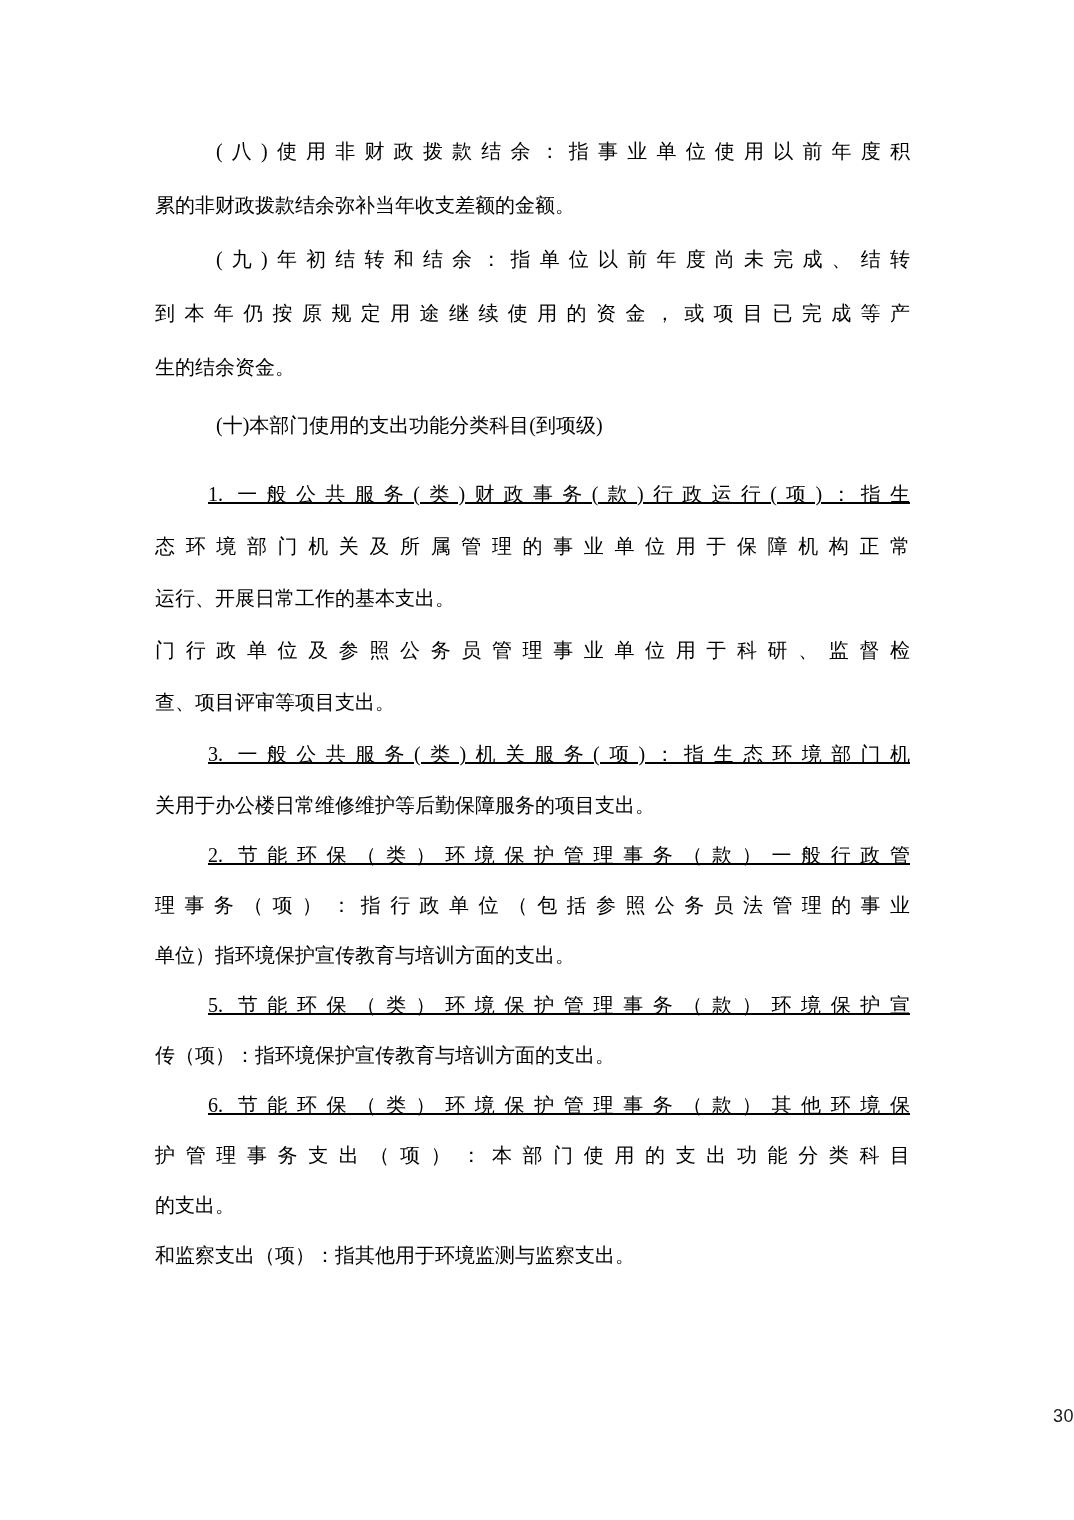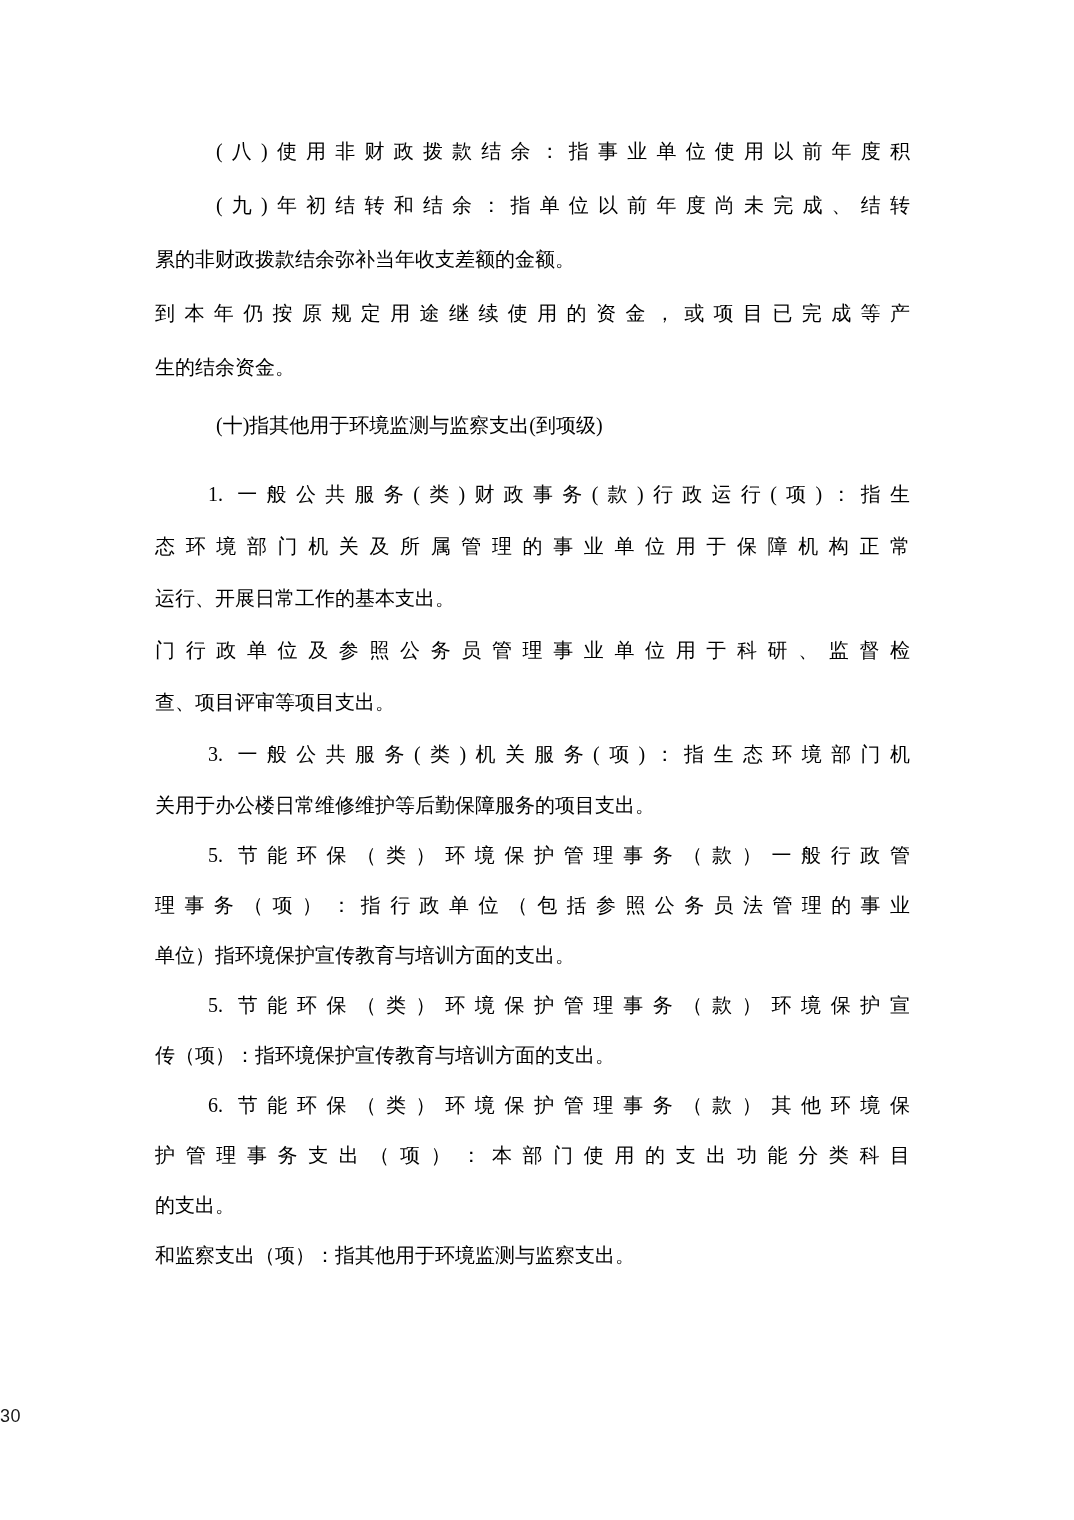--- a/index.html
+++ b/index.html
@@ -29,55 +29,55 @@
   
   .lh54{line-height:54px;height:54px;}
   .lh52{line-height:52px;height:52px;}
   .lh50{line-height:50px;height:50px;}
   
   .fill{
     text-align:justify;
     text-align-last:justify;
   }
   .ind-para{padding-left:61px;}
-  .ind-item{padding-left:53px;}
+  .ind-item{padding-left:53px;text-decoration:underline;}
   .subheading{margin-top:4px;margin-bottom:16px;}
   .footer{
     position:absolute;
     left:0;top:1406px;
     width:1074px;
-    text-align:left;
+    text-align:right;
   }
   .page-number{
     font-family:"Liberation Sans","DejaVu Sans",sans-serif;
     font-size:18px;
     color:#1a1a1a;
     letter-spacing:0.5px;
   }
 </style>
 </head>
 <body>
 
 <div class="page">
 
   <main class="body-text">
       <div class="line lh54 ind-para fill">(八)使用非财政拨款结余：指事业单位使用以前年度积</div>
+      <div class="line lh54">累的非财政拨款结余弥补当年收支差额的金额。</div>
       <div class="line lh54 ind-para fill">(九)年初结转和结余：指单位以前年度尚未完成、结转</div>
-      <div class="line lh54">累的非财政拨款结余弥补当年收支差额的金额。</div>
       <div class="line lh54 fill">到本年仍按原规定用途继续使用的资金，或项目已完成等产</div>
       <div class="line lh54">生的结余资金。</div>
-      <div class="line lh54 ind-para subheading">(十)指其他用于环境监测与监察支出(到项级)</div>
+      <div class="line lh54 ind-para subheading">(十)本部门使用的支出功能分类科目(到项级)</div>
       <div class="line lh52 ind-item fill">1. 一般公共服务(类)财政事务(款)行政运行(项)：指生</div>
       <div class="line lh52 fill">态环境部门机关及所属管理的事业单位用于保障机构正常</div>
       <div class="line lh52">运行、开展日常工作的基本支出。</div>
       <div class="line lh52 fill">门行政单位及参照公务员管理事业单位用于科研、监督检</div>
       <div class="line lh52">查、项目评审等项目支出。</div>
       <div class="line lh52 ind-item fill">3. 一般公共服务(类)机关服务(项)：指生态环境部门机</div>
       <div class="line lh50">关用于办公楼日常维修维护等后勤保障服务的项目支出。</div>
-      <div class="line lh50 ind-item fill">5. 节能环保（类）环境保护管理事务（款）一般行政管</div>
+      <div class="line lh50 ind-item fill">2. 节能环保（类）环境保护管理事务（款）一般行政管</div>
       <div class="line lh50 fill">理事务（项）：指行政单位（包括参照公务员法管理的事业</div>
       <div class="line lh50">单位）指环境保护宣传教育与培训方面的支出。</div>
       <div class="line lh50 ind-item fill">5. 节能环保（类）环境保护管理事务（款）环境保护宣</div>
       <div class="line lh50">传（项）：指环境保护宣传教育与培训方面的支出。</div>
       <div class="line lh50 ind-item fill">6. 节能环保（类）环境保护管理事务（款）其他环境保</div>
       <div class="line lh50 fill">护管理事务支出（项）：本部门使用的支出功能分类科目</div>
       <div class="line lh50">的支出。</div>
       <div class="line lh50">和监察支出（项）：指其他用于环境监测与监察支出。</div>
     </main>
 

